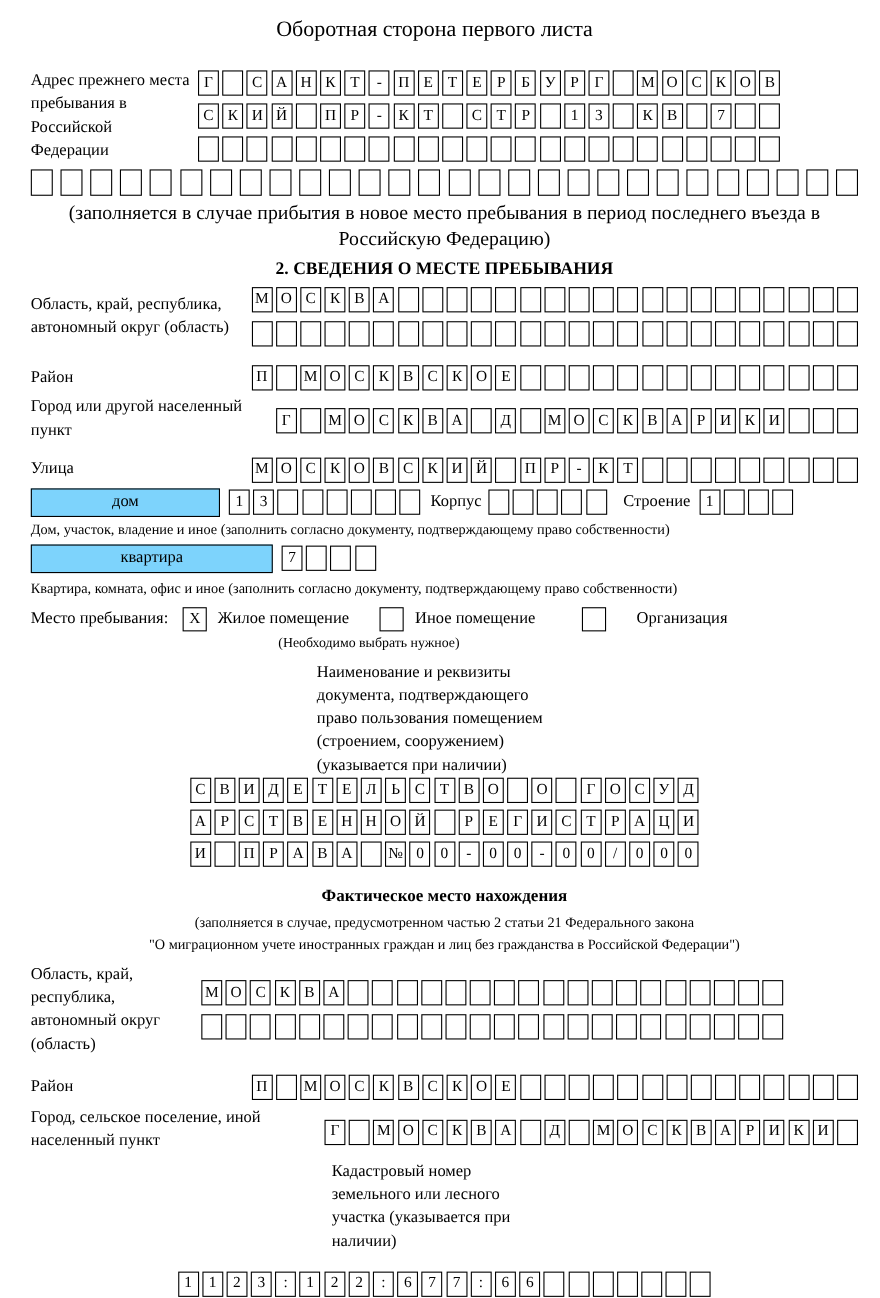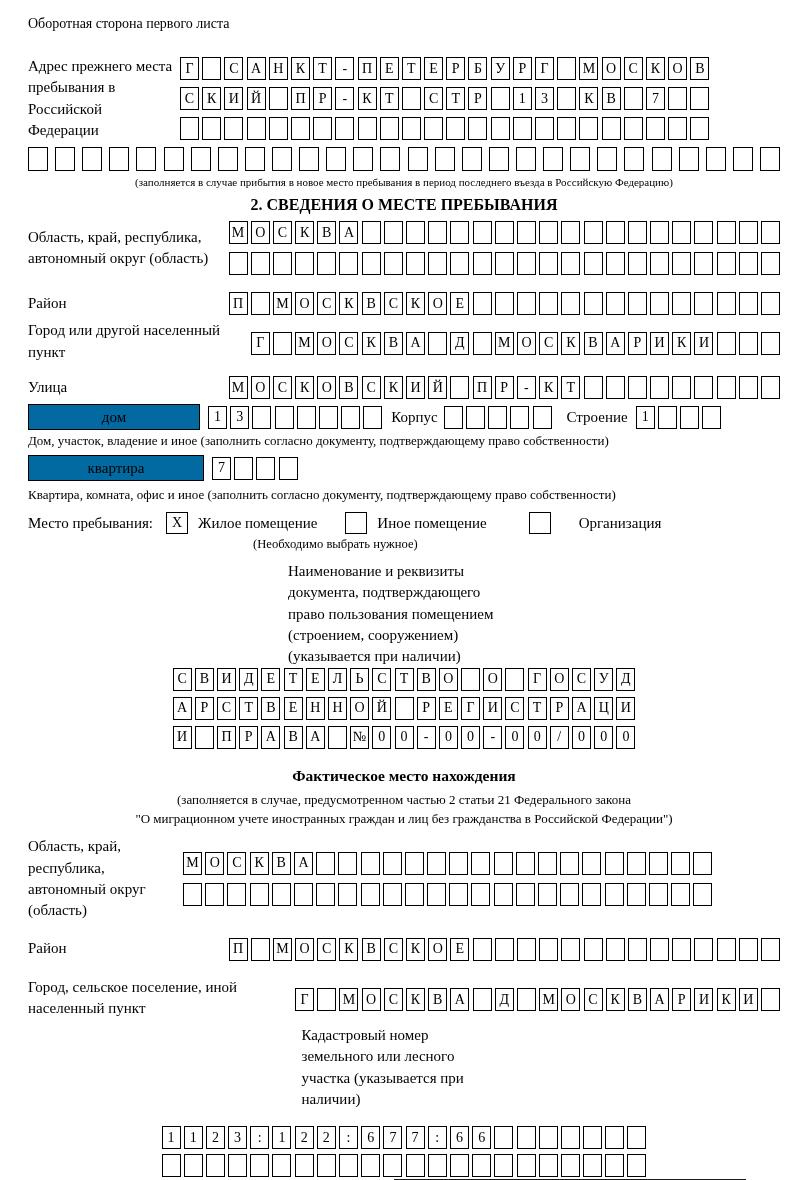--- a/index.html
+++ b/index.html
@@ -2,42 +2,42 @@
 <html><head>
 <meta charset="utf-8">
 <style>
   * { margin:0; padding:0; box-sizing:border-box; }
   html,body { background:#fff; }
   body {
     width:800px; height:1180px; overflow:hidden;
     font-family:"Liberation Serif","DejaVu Serif",serif;
     color:#000; padding:16px 20px 0 28px; position:relative;
   }
-  .hdr { text-align:left; font-size:14px; padding-right:18px; }
+  .hdr { text-align:center; font-size:20px; padding-right:18px; }
 
   .frow { display:flex; align-items:center; }
   .flabel { flex:1 1 auto; font-size:15px; line-height:1.42; padding-right:6px; }
   .cellcol { flex:0 0 auto; }
   .cells { display:flex; flex:0 0 auto; }
   .cells .cell {
     width:19px; height:23px; border:1.6px solid #000; margin-right:3.2px;
     display:flex; align-items:center; justify-content:center;
     font-size:14px; flex:none; background:#fff;
   }
   .cells .cell:last-child { margin-right:0; }
   .rowgap { margin-bottom:7px; }
   .spread { justify-content:space-between; width:100%; }
   .spread .cell { margin-right:0; width:20px; height:24px; }
 
-  .note-c { font-size:11px; text-align:center; line-height:1.3; }
+  .note-c { font-size:18px; text-align:center; line-height:1.3; }
   .sec-title { font-size:16px; font-weight:bold; text-align:center; }
 
   .boxed-label {
     border:1.6px solid #000; height:26px; display:flex; align-items:center;
-    justify-content:center; font-size:15px; background:#0369a1; flex:none;
+    justify-content:center; font-size:15px; background:#7dd3fc; flex:none;
   }
   .inline-lbl { font-size:15px; white-space:nowrap; }
 
   .chk {
     width:22px; height:22px; border:1.6px solid #000; display:flex; flex:none;
     align-items:center; justify-content:center; font-size:14px;
   }
 
   .stamp-box { border:2px solid #1a1a1a; width:352px; height:172px; margin-left:366px; background:#fff; }
 </style>
@@ -339,21 +339,21 @@
   <div class="cells">
       <div class="cell">1</div>
       <div class="cell"></div>
       <div class="cell"></div>
       <div class="cell"></div>
     </div>
 </div>
 <div style="font-size:13px; margin-top:3px;">Дом, участок, владение и иное (заполнить согласно документу, подтверждающему право собственности)</div>
 
 <div style="display:flex; align-items:center; margin-top:6px;">
-  <div class="boxed-label" style="width:176px;">квартира</div>
+  <div class="boxed-label" style="width:220px;">квартира</div>
   <div class="cells" style="margin-left:8px;">
       <div class="cell">7</div>
       <div class="cell"></div>
       <div class="cell"></div>
       <div class="cell"></div>
     </div>
 </div>
 <div style="font-size:13px; margin-top:6px;">Квартира, комната, офис и иное (заполнить согласно документу, подтверждающему право собственности)</div>
 
 <div style="display:flex; align-items:center; margin-top:9px;">
@@ -528,21 +528,21 @@
       <div class="cell"></div>
       <div class="cell"></div>
       <div class="cell"></div>
       <div class="cell"></div>
       <div class="cell"></div>
       <div class="cell"></div>
       <div class="cell"></div>
     </div>
 </div>
 
-<div class="frow" style="margin-top:16px;">
+<div class="frow" style="margin-top:6px;">
   <div class="flabel">Город, сельское поселение, иной населенный пункт</div>
   <div class="cells" style="margin-top:4px;">
       <div class="cell">Г</div>
       <div class="cell"></div>
       <div class="cell">М</div>
       <div class="cell">О</div>
       <div class="cell">С</div>
       <div class="cell">К</div>
       <div class="cell">В</div>
       <div class="cell">А</div>

